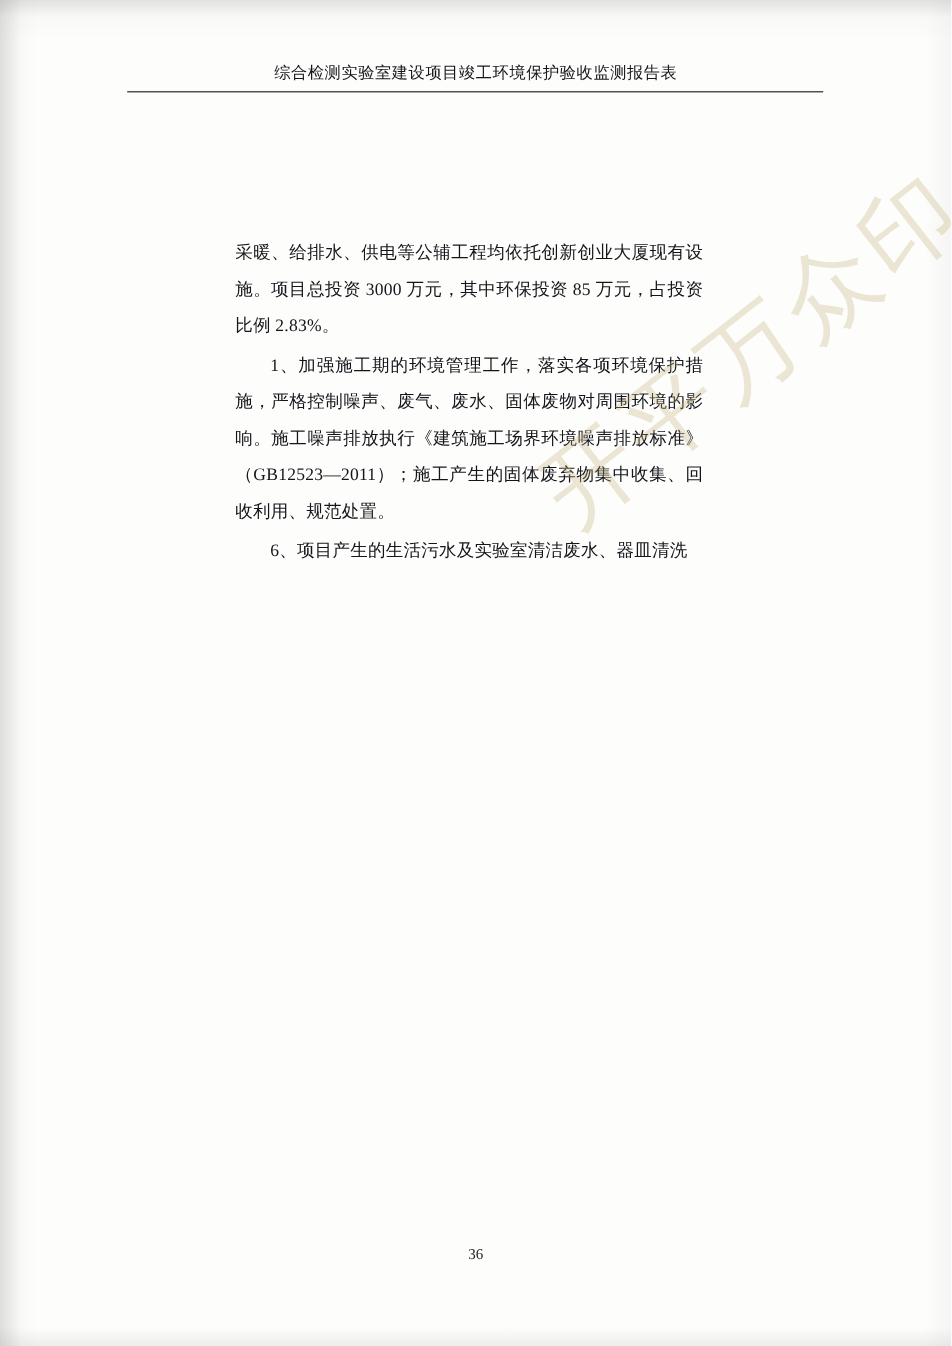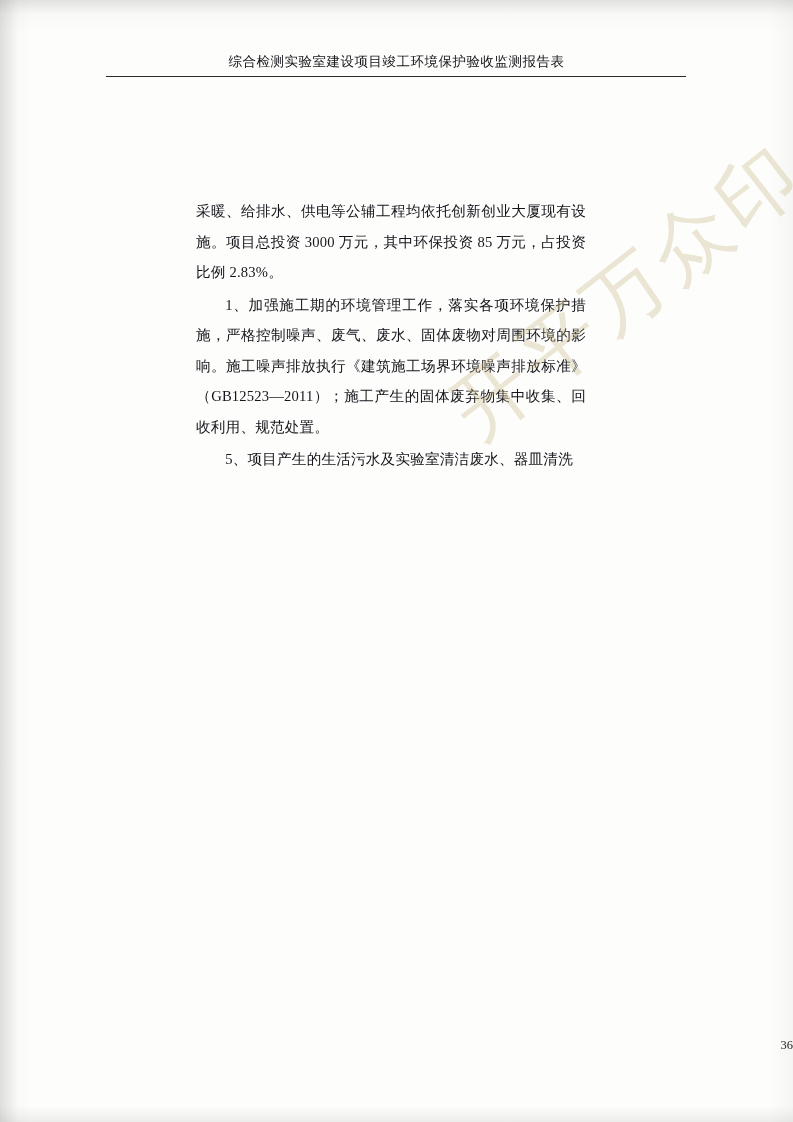--- a/index.html
+++ b/index.html
@@ -79,21 +79,21 @@
     letter-spacing: 6px;
     white-space: nowrap;
     pointer-events: none;
     font-weight: 400;
   }
   .page-number {
     position: absolute;
     top: 1038px;
     left: 0;
     width: 100%;
-    text-align: right;
+    text-align: center;
     font-size: 12.5px;
     color: #1c1c1c;
     font-family: "Liberation Serif", "DejaVu Serif", serif;
   }
   .edge-shadow-left {
     position: absolute;
     left: 0; top: 0; bottom: 0;
     width: 18px;
     background: linear-gradient(to right, rgba(120,120,120,0.18), rgba(255,255,255,0));
     pointer-events: none;
@@ -123,20 +123,20 @@
   <div class="edge-shadow-bottom"></div>
 
   <div class="header">
     <span class="header-title">综合检测实验室建设项目竣工环境保护验收监测报告表</span>
   </div>
   <div class="header-rule"></div>
 
   <div class="body-block">
     <p class="para">采暖、给排水、供电等公辅工程均依托创新创业大厦现有设施。项目总投资 3000 万元，其中环保投资 85 万元，占投资比例 2.83%。</p>
     <p class="para indent">1、加强施工期的环境管理工作，落实各项环境保护措施，严格控制噪声、废气、废水、固体废物对周围环境的影响。施工噪声排放执行《建筑施工场界环境噪声排放标准》（GB12523—2011）；施工产生的固体废弃物集中收集、回收利用、规范处置。</p>
-    <p class="para indent">5、项目产生的生活污水及实验室清洁废水、器皿清洗</p>
+    <p class="para indent">6、项目产生的生活污水及实验室清洁废水、器皿清洗</p>
   </div>
 
   <div class="watermark">开平万众印</div>
 
   <div class="page-number">36</div>
 
 </div>
 
 </body></html>

